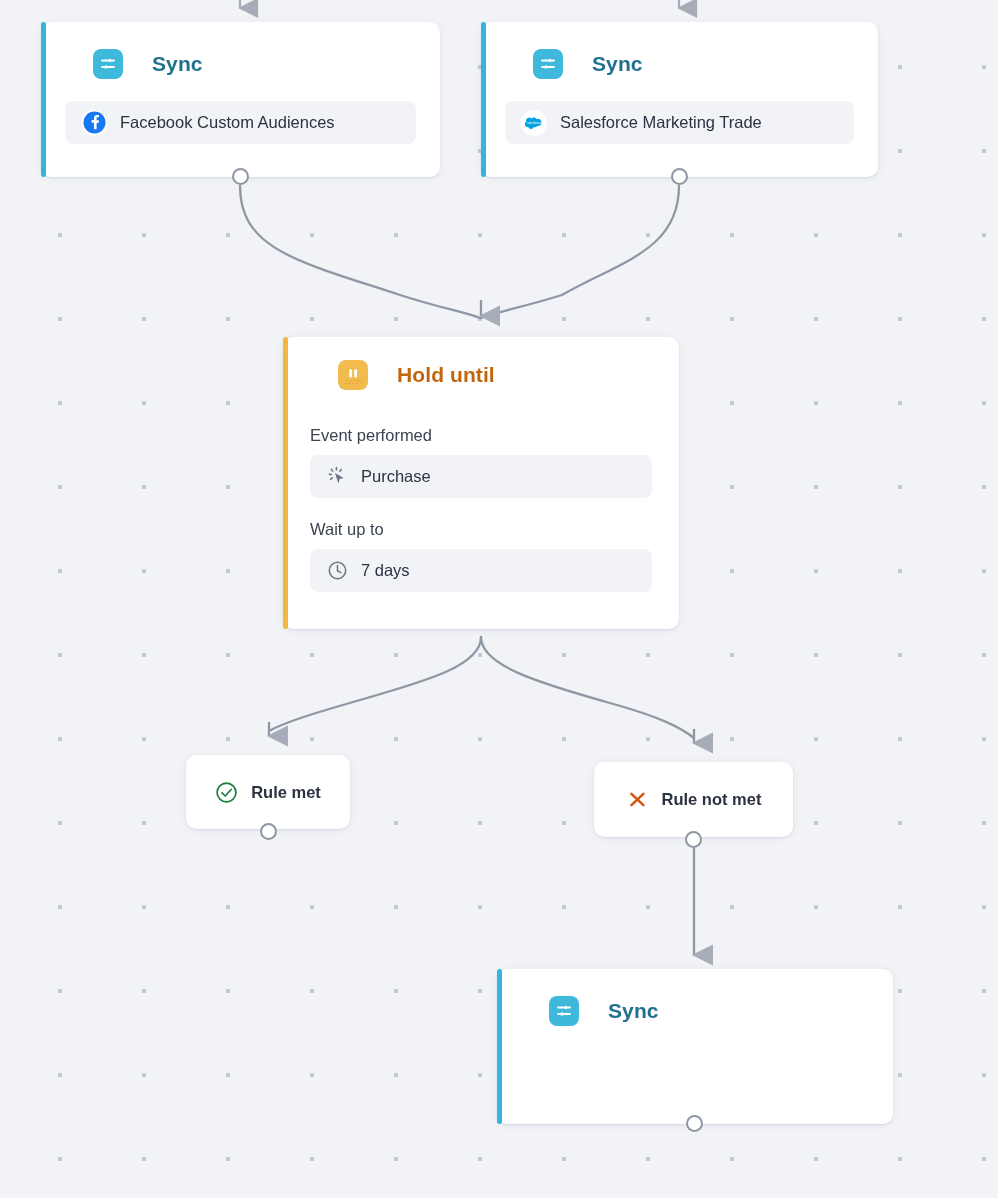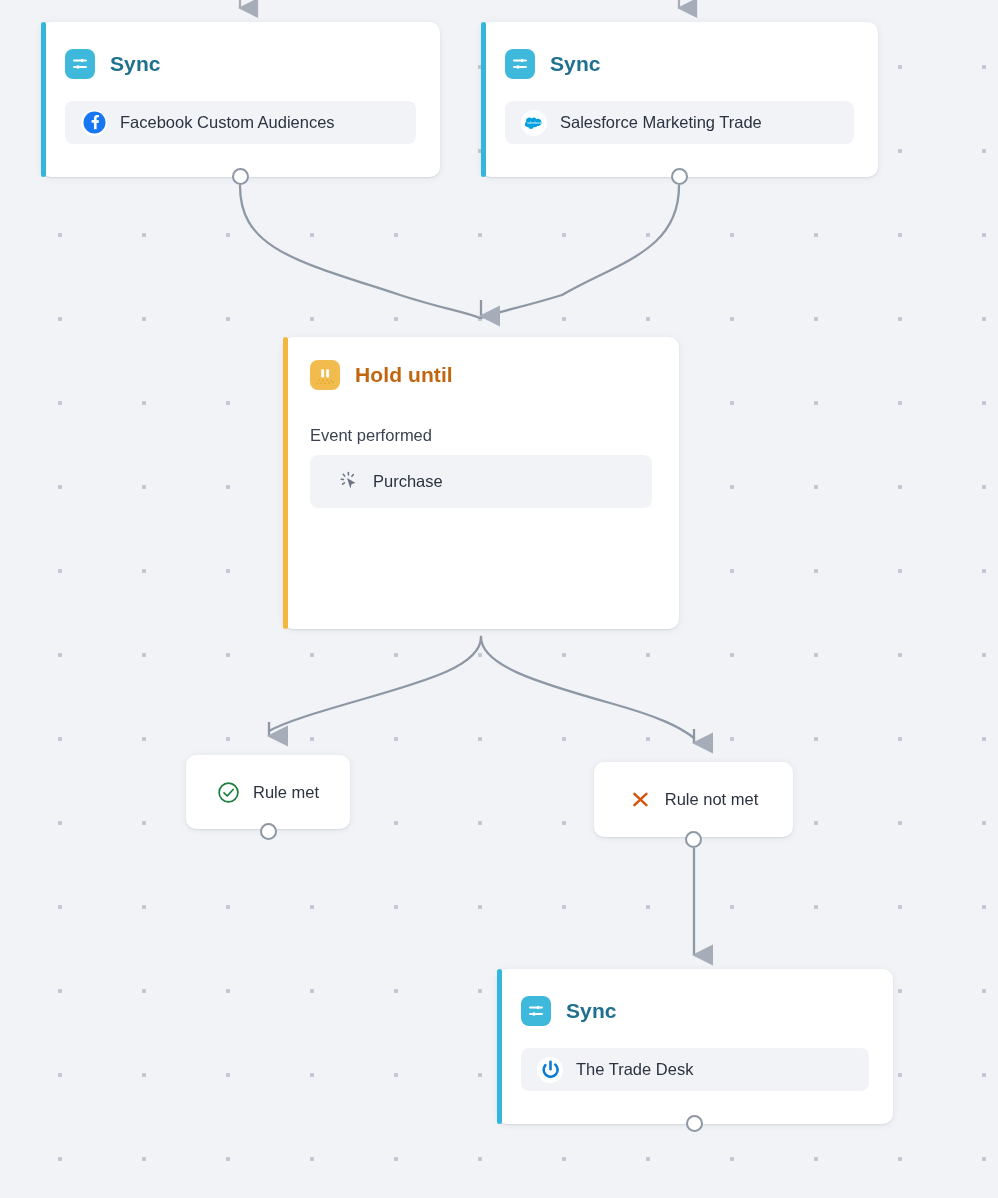--- a/index.html
+++ b/index.html
@@ -52,21 +52,22 @@
     width: 5px;
     height: 100%;
     border-radius: 4px;
   }
   .accent.cyan  { background: #32b6dd; }
   .accent.amber { background: #f3b73d; }
 
   .node-head {
     display: flex;
     align-items: center;
-    gap: 15px;
+    gap: 29px;
+    margin-left: 28px;
   }
   .head-icon {
     width: 30px; height: 30px;
     border-radius: 8px;
     display: flex;
     align-items: center;
     justify-content: center;
     flex: 0 0 auto;
   }
   .head-icon.sync  { background: #3fb9db; }
@@ -121,20 +122,21 @@
   .pill {
     position: absolute;
     background: #ffffff;
     border-radius: 10px;
     box-shadow: 0 1px 2px rgba(33,43,54,.10), 0 1px 10px rgba(33,43,54,.06);
     display: flex;
     align-items: center;
     justify-content: center;
     gap: 13px;
     box-sizing: border-box;
+    font-weight: bold;
   }
   .pill-label {
     font-size: 16.5px;
     color: #2b3340;
     white-space: nowrap;
   }
 
   
   .handle {
     position: absolute;
@@ -151,21 +153,21 @@
   #node-sync-salesforce { left: 481px; top: 22px;   width: 397px; height: 155px; }
   #node-hold-until      { left: 283px; top: 337px;  width: 396px; height: 292px; }
   #node-sync-tradedesk  { left: 497px; top: 969px;  width: 396px; height: 155px; }
 
   #pill-rule-met     { left: 186px; top: 755px; width: 164px; height: 74px; }
   #pill-rule-not-met { left: 594px; top: 762px; width: 199px; height: 75px; text-align: center; }
 
   .pad-sync  { padding: 27px 24px 0 24px; }
   .pad-hold  { padding: 23px 27px 0 27px; }
   .chip-sync { margin: 22px 24px 0 24px; height: 43px; padding: 2px 16px; }
-  .chip-hold { margin-top: 10px; height: 53px; padding: 0 28px; }
+  .chip-hold { margin-top: 10px; height: 43px; padding: 0 16px; }
   .gap-hold  { margin-top: 22px; }
 </style>
 </head>
 <body>
 
 <div id="canvas">
 
   <div id="dotgrid"></div>
 
   <svg id="edges" viewBox="0 0 998 1198" width="998" height="1198">
@@ -280,20 +282,31 @@
               <line x1="2.2" y1="8.2" x2="4.4" y2="8.6"></line>
               <line x1="3.6" y1="13.2" x2="5.4" y2="11.8"></line>
               <line x1="14.3" y1="3.6" x2="12.9" y2="5.3"></line>
             </g>
             <path d="M8.0 7.0 L16.6 12.0 L12.6 13.0 L11.4 17.4 Z" fill="#6b7483"></path>
           </svg>
         </div>
         <div class="chip-label">Purchase</div>
       </div>
 
+      <div class="field-label gap-hold">Wait up to</div>
+      <div class="chip chip-hold">
+        <div class="chip-plain-icon">
+          <svg width="21" height="21" viewBox="0 0 21 21">
+            <circle cx="10.5" cy="10.5" r="8.2" fill="none" stroke="#6b7483" stroke-width="1.5"></circle>
+            <line x1="10.5" y1="5.6" x2="10.5" y2="10.8" stroke="#6b7483" stroke-width="1.5" stroke-linecap="round"></line>
+            <line x1="10.5" y1="10.8" x2="13.9" y2="12.6" stroke="#6b7483" stroke-width="1.5" stroke-linecap="round"></line>
+          </svg>
+        </div>
+        <div class="chip-label">7 days</div>
+      </div>
     </div>
   </div>
 
   <div class="pill" id="pill-rule-met">
     <div style="display:flex;">
       <svg width="23" height="23" viewBox="0 0 23 23">
         <circle cx="11.5" cy="11.5" r="9.4" fill="none" stroke="#1a7f3c" stroke-width="1.7"></circle>
         <path d="M7.0 11.8 L10.3 15.0 L16.1 8.5" fill="none" stroke="#1a7f3c" stroke-width="1.7" stroke-linecap="round" stroke-linejoin="round"></path>
       </svg>
     </div>
@@ -320,26 +333,16 @@
           <line x1="3" y1="5.5" x2="9" y2="5.5" stroke="#fff" stroke-width="2" stroke-linecap="round"></line>
           <line x1="13" y1="5.5" x2="15" y2="5.5" stroke="#fff" stroke-width="2" stroke-linecap="round"></line>
           <circle cx="11" cy="5.5" r="1.7" fill="#fff"></circle>
           <line x1="3" y1="12" x2="5" y2="12" stroke="#fff" stroke-width="2" stroke-linecap="round"></line>
           <line x1="9" y1="12" x2="15" y2="12" stroke="#fff" stroke-width="2" stroke-linecap="round"></line>
           <circle cx="7" cy="12" r="1.7" fill="#fff"></circle>
         </svg>
       </div>
       <div class="head-title sync">Sync</div>
     </div>
-    <div class="chip chip-sync">
-      <div class="chip-logo">
-        <svg width="25" height="25" viewBox="0 0 25 25">
-          <circle cx="12.5" cy="12.5" r="11.6" fill="#ffffff"></circle>
-          <path d="M17.3 7.6 A7.0 7.0 0 1 1 7.4 8.2" fill="none" stroke="#0b7ed3" stroke-width="2.6" stroke-linecap="round"></path>
-          <line x1="12.5" y1="4.8" x2="12.5" y2="12.2" stroke="#0b7ed3" stroke-width="2.6" stroke-linecap="round"></line>
-        </svg>
-      </div>
-      <div class="chip-label">The Trade Desk</div>
-    </div>
     <div class="handle" style="left:189px; top:146px;"></div>
   </div>
 
 </div>
 
 </body></html>

